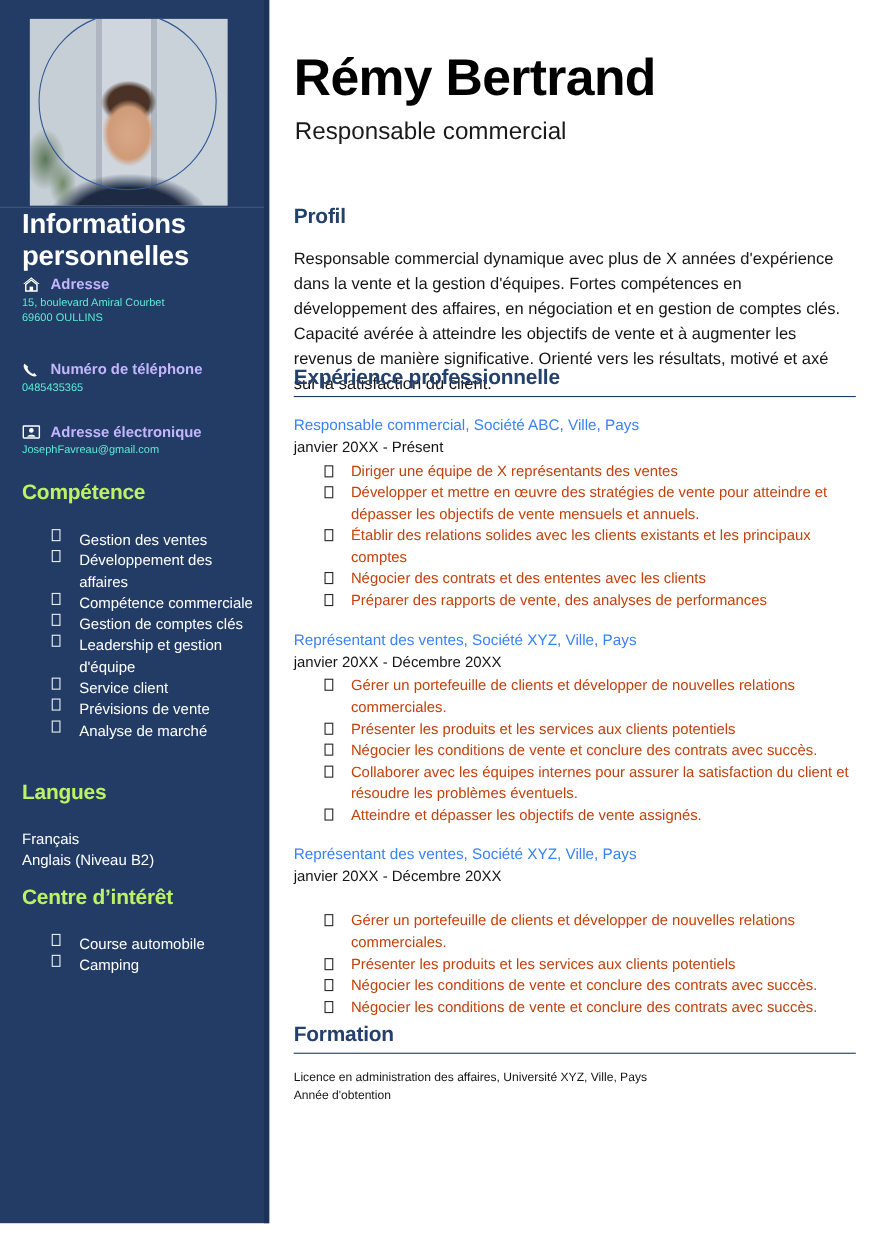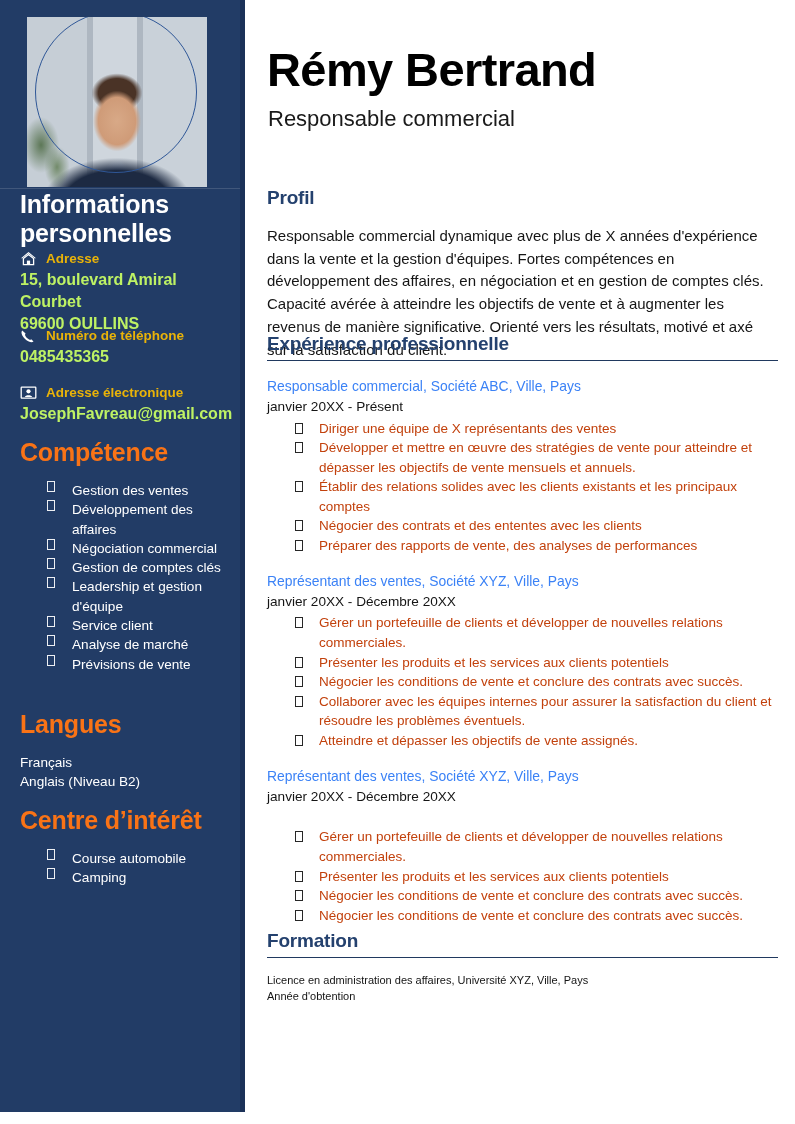--- a/index.html
+++ b/index.html
@@ -123,44 +123,44 @@
     position: absolute;
     left: 20px;
     width: 215px;
   }
   .contact-label {
     display: flex;
     align-items: center;
     gap: 9px;
     font-size: 13.5px;
     font-weight: bold;
-    color: #eab308;
+    color: #c4b5fd;
     margin-bottom: 2px;
   }
   .contact-label .ico {
     display: inline-flex;
     width: 17px;
     height: 17px;
     align-items: center;
     justify-content: center;
     flex: 0 0 17px;
   }
   .contact-line {
-    font-size: 16px;
+    font-size: 10px;
     line-height: 1.38;
+    color: #5eead4;
+    font-weight: normal;
+  }
+
+  .sb-section-title {
+    position: absolute;
+    left: 20px;
+    font-size: 19px;
+    font-weight: bold;
     color: #bef264;
-    font-weight: bold;
-  }
-
-  .sb-section-title {
-    position: absolute;
-    left: 20px;
-    font-size: 25px;
-    font-weight: bold;
-    color: #f97316;
     letter-spacing: -0.2px;
   }
   .sb-list {
     position: absolute;
     left: 47px;
     width: 190px;
     margin: 0;
     padding: 0;
     list-style: none;
   }
@@ -340,26 +340,26 @@
       </div>
       <div class="contact-line">JosephFavreau@gmail.com</div>
     </div>
 
     <div class="sb-section-title" style="top:438px;">
       <span>Compétence</span>
     </div>
     <ul class="sb-list" style="top:481px;">
       <li><span class="tofu"></span><span>Gestion des ventes</span></li>
       <li><span class="tofu"></span><span>Développement des affaires</span></li>
-      <li><span class="tofu"></span><span>Négociation commercial</span></li>
+      <li><span class="tofu"></span><span>Compétence commerciale</span></li>
       <li><span class="tofu"></span><span>Gestion de comptes clés</span></li>
       <li><span class="tofu"></span><span>Leadership et gestion d'équipe</span></li>
       <li><span class="tofu"></span><span>Service client</span></li>
+      <li><span class="tofu"></span><span>Prévisions de vente</span></li>
       <li><span class="tofu"></span><span>Analyse de marché</span></li>
-      <li><span class="tofu"></span><span>Prévisions de vente</span></li>
     </ul>
 
     <div class="sb-section-title" style="top:710px;">
       <span>Langues</span>
     </div>
     <div class="lang-lines" style="top:753px;">
       <div>Français</div>
       <div>Anglais (Niveau B2)</div>
     </div>
 

